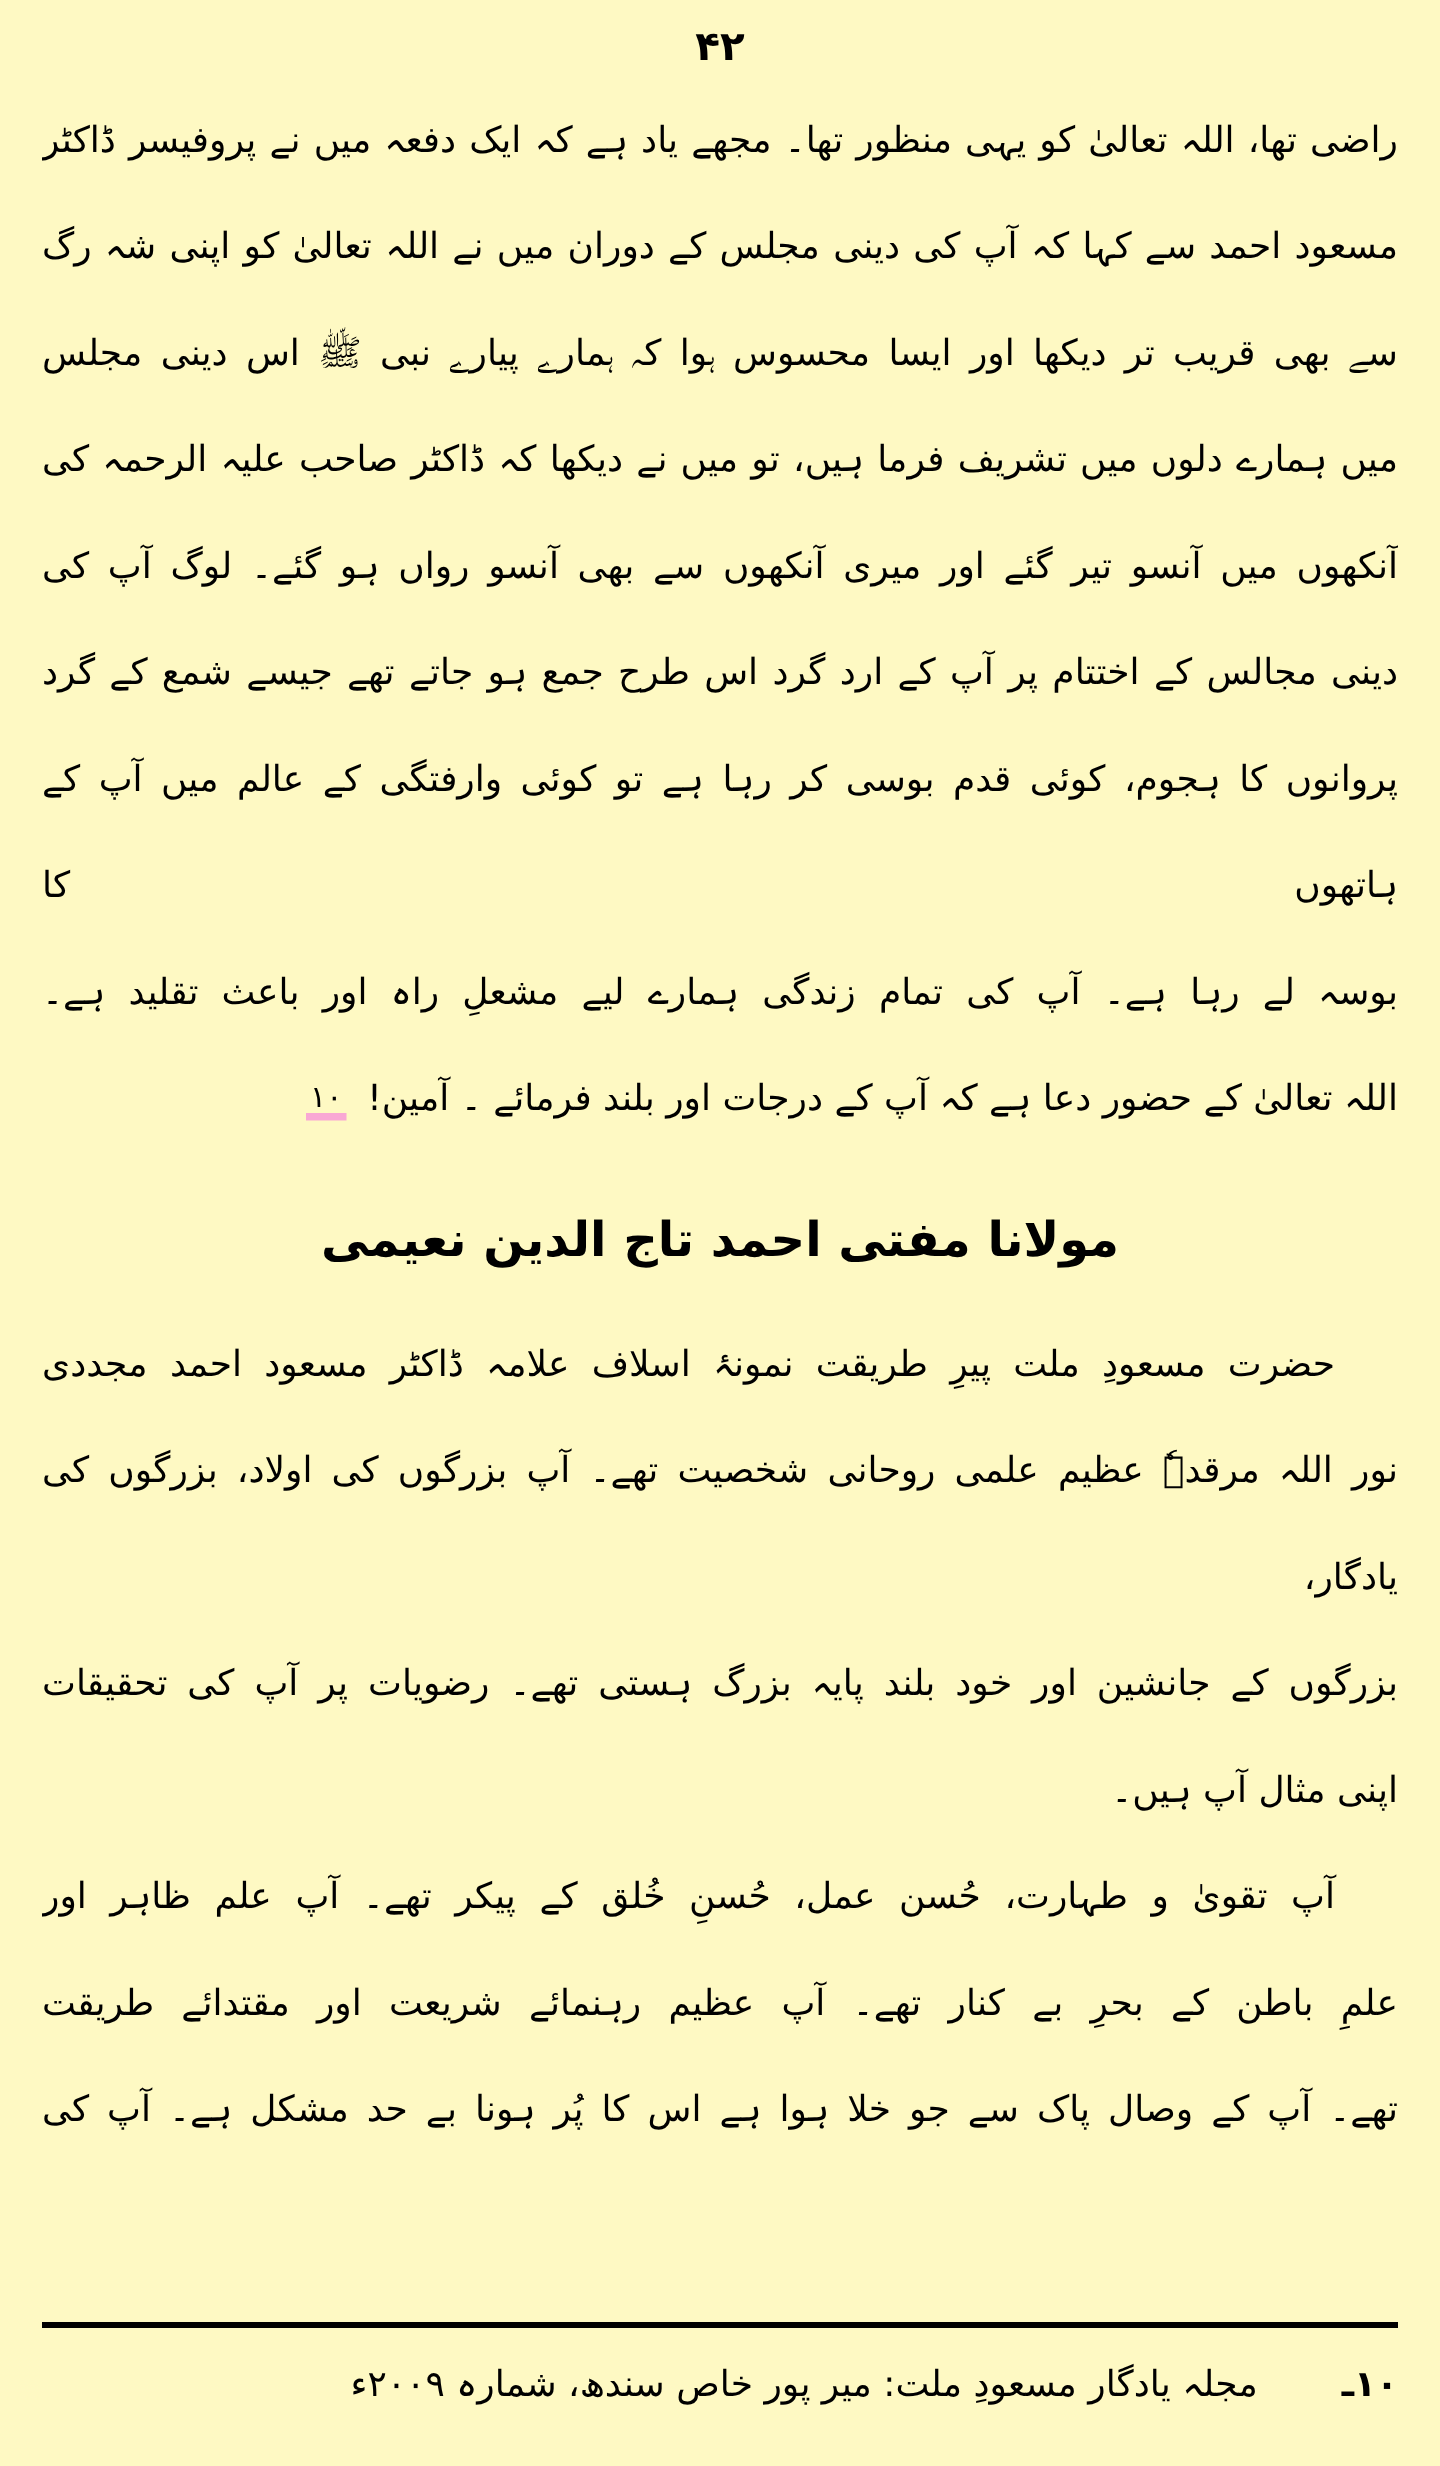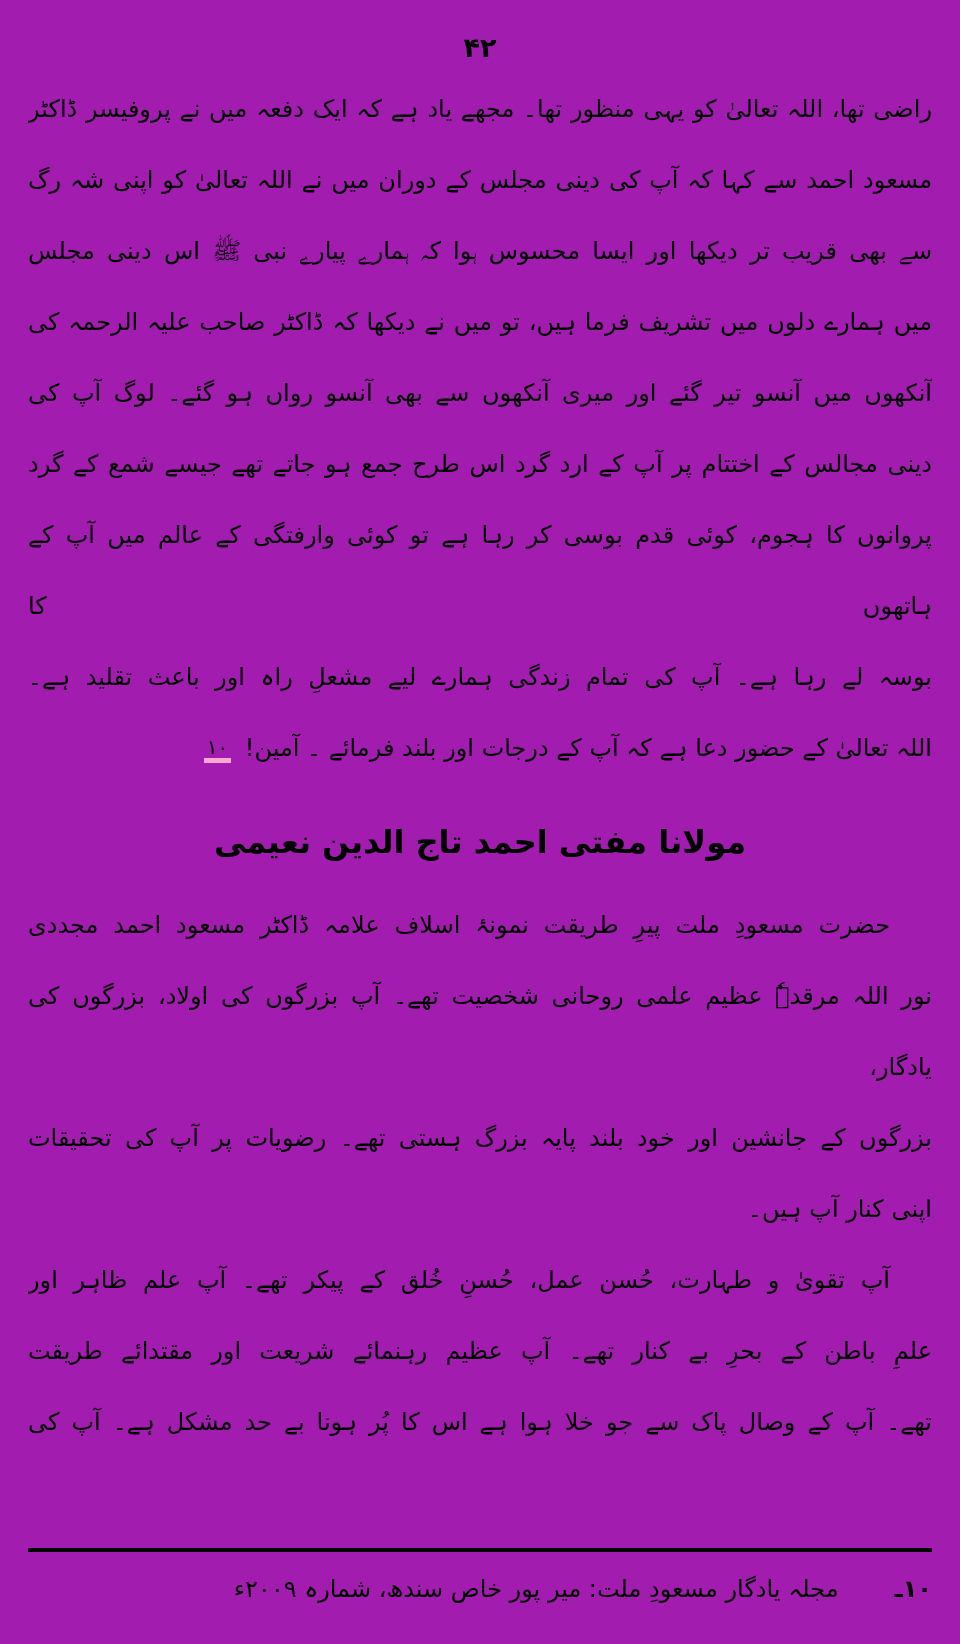--- a/index.html
+++ b/index.html
@@ -1,24 +1,24 @@
 <!DOCTYPE html>
 <html lang="ur" dir="rtl"><head>
 <meta charset="utf-8">
 <style>
   html,body{margin:0;padding:0;background:#ffffff;}
   .page{
     position:relative;
     width:960px;height:1644px;
     box-sizing:border-box;
-    background:#a21caf;
+    background:#fef9c3;
     color:#000000;
     font-family:"DejaVu Sans",sans-serif;
     direction:rtl;
-    padding:24px 28px 0 28px;
+    padding:8px 28px 0 28px;
     overflow:hidden;
   }
   .page-number{
     text-align:center;
     font-size:27px;
     font-weight:bold;
     line-height:48px;
     margin-bottom:2px;
   }
   .para{margin:0;}
@@ -106,21 +106,21 @@
     </div>
   </div>
 
   <div class="heading">مولانا مفتی احمد تاج الدین نعیمی</div>
 
 
   <div class="para">
     <div class="line indent">حضرت مسعودِ ملت پیرِ طریقت نمونۂ اسلاف علامہ ڈاکٹر مسعود احمد مجددی</div>
     <div class="line">نور اللہ مرقدہٗ عظیم علمی روحانی شخصیت تھے۔ آپ بزرگوں کی اولاد، بزرگوں کی یادگار،</div>
     <div class="line">بزرگوں کے جانشین اور خود بلند پایہ بزرگ ہستی تھے۔ رضویات پر آپ کی تحقیقات</div>
-    <div class="line last">اپنی کنار آپ ہیں۔</div>
+    <div class="line last">اپنی مثال آپ ہیں۔</div>
   </div>
 
   <div class="para">
     <div class="line indent">آپ تقویٰ و طہارت، حُسن عمل، حُسنِ خُلق کے پیکر تھے۔ آپ علم ظاہر اور</div>
     <div class="line">علمِ باطن کے بحرِ بے کنار تھے۔ آپ عظیم رہنمائے شریعت اور مقتدائے طریقت</div>
     <div class="line">تھے۔ آپ کے وصال پاک سے جو خلا ہوا ہے اس کا پُر ہونا بے حد مشکل ہے۔ آپ کی</div>
   </div>
 
   <div class="footer">
     <hr class="fn-rule">

